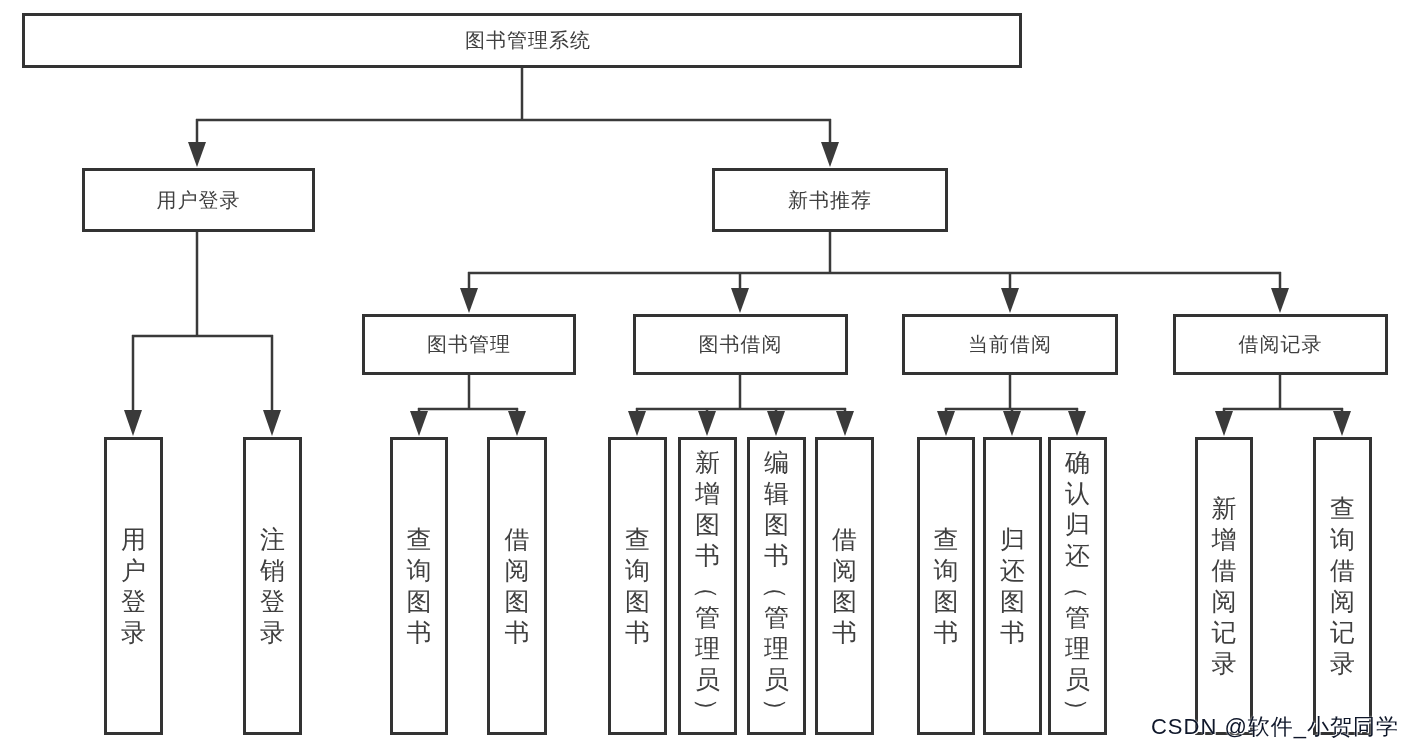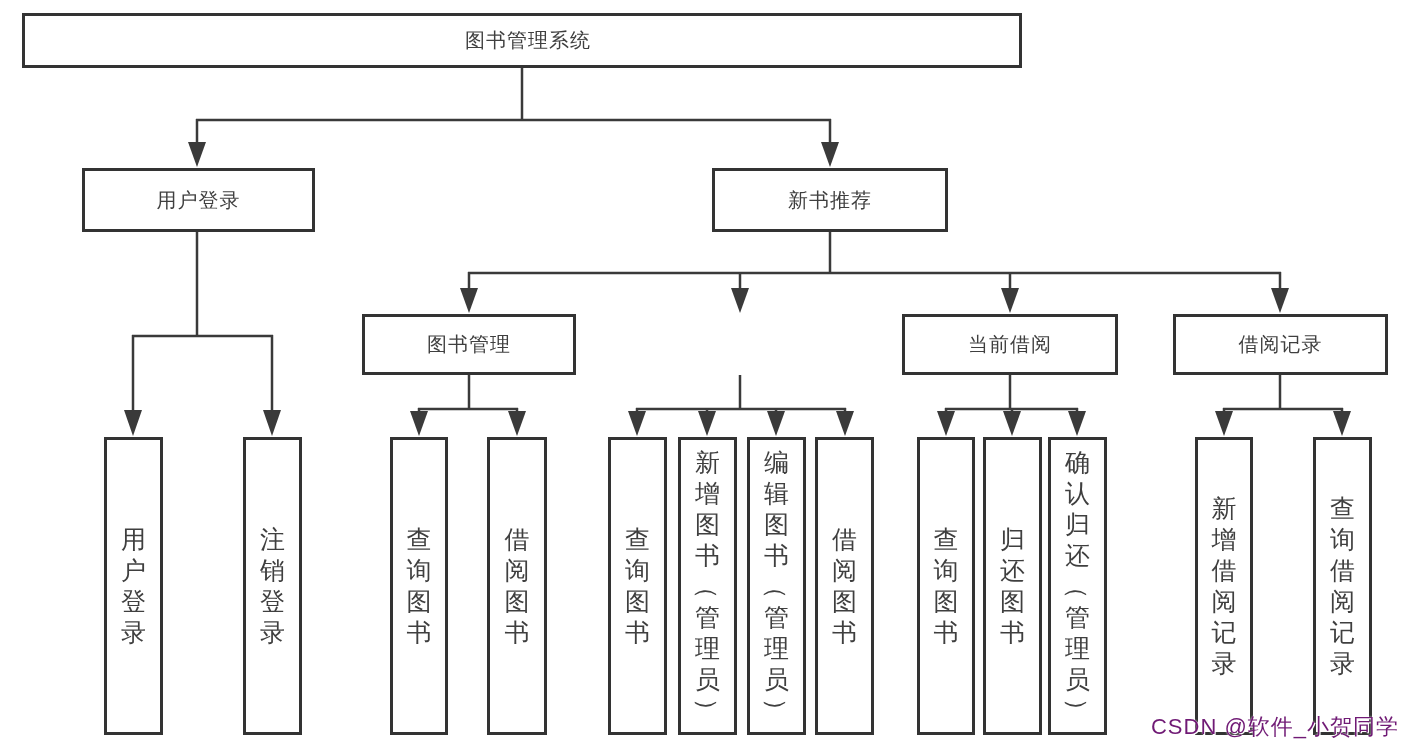--- a/index.html
+++ b/index.html
@@ -39,21 +39,21 @@
   .leaf .rotchar{transform:rotate(90deg);}
   #leaf0{left:104px;} #leaf1{left:243px;}
   #leaf2{left:390px;width:58px;} #leaf3{left:487px;width:60px;}
   #leaf4{left:608px;} #leaf5{left:678px;} #leaf6{left:747px;} #leaf7{left:815px;}
   #leaf8{left:917px;width:58px;} #leaf9{left:983px;} #leaf10{left:1048px;}
   #leaf11{left:1195px;width:58px;} #leaf12{left:1313px;}
   .watermark{
     position:absolute;
     right:6px;bottom:5px;
     font-size:22px;
-    color:#701a75;
+    color:#0f172a;
     text-shadow:0 0 2px #ffffff, 1px 1px 0 #ffffff;
     letter-spacing:1px;
     white-space:nowrap;
   }
   svg line{stroke:#3a3a3a;stroke-width:2.5;}
   svg polygon{fill:#3a3a3a;}
 </style>
 </head>
 <body>
 
@@ -120,20 +120,21 @@
     <line x1="1342" y1="408" x2="1342" y2="416"></line>
     <polygon points="1333,411 1351,411 1342,436"></polygon>
   </svg>
 
   <div class="box root hlabel">图书管理系统</div>
 
   <div class="box l2a hlabel">用户登录</div>
   <div class="box l2b hlabel">新书推荐</div>
 
   <div class="box l3a hlabel">图书管理</div>
+  <div class="box l3b hlabel">图书借阅</div>
   <div class="box l3d hlabel">借阅记录</div>
   <div class="box l3c hlabel">当前借阅</div>
 
   <div class="box leaf vtext" id="leaf0">
       <div>用</div>
       <div>户</div>
       <div>登</div>
       <div>录</div>
     </div>
   <div class="box leaf vtext" id="leaf1">

